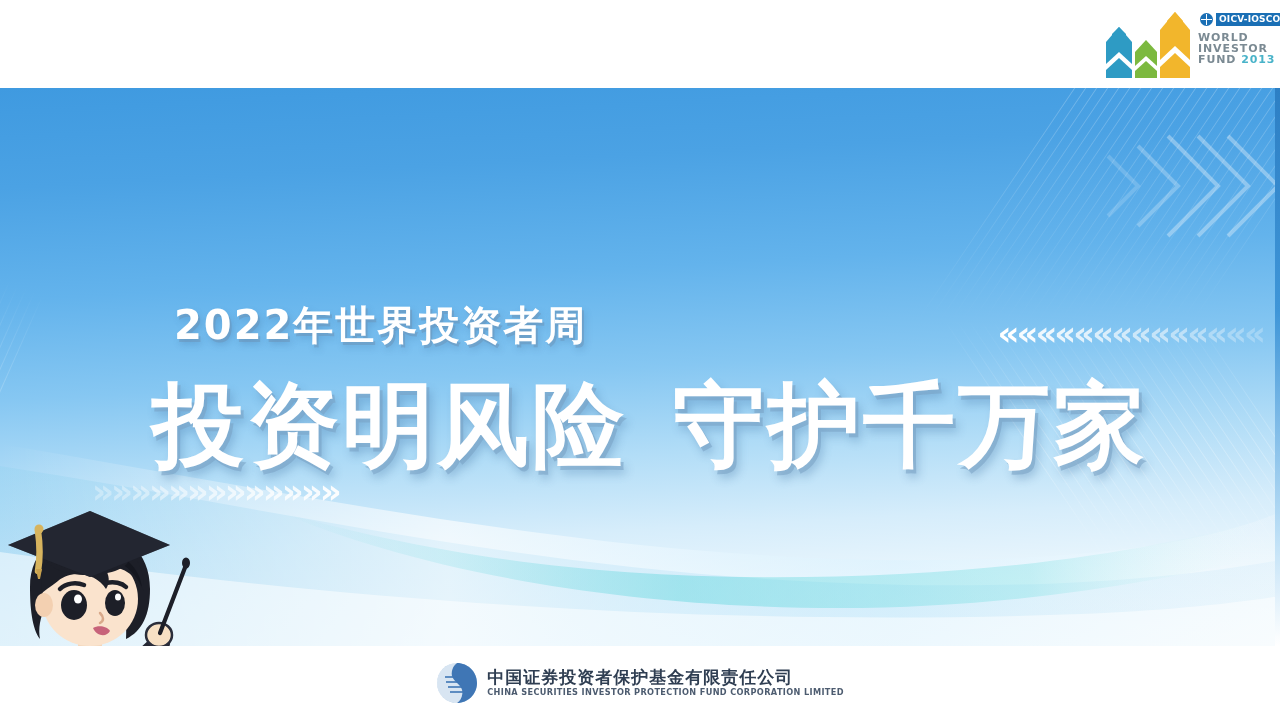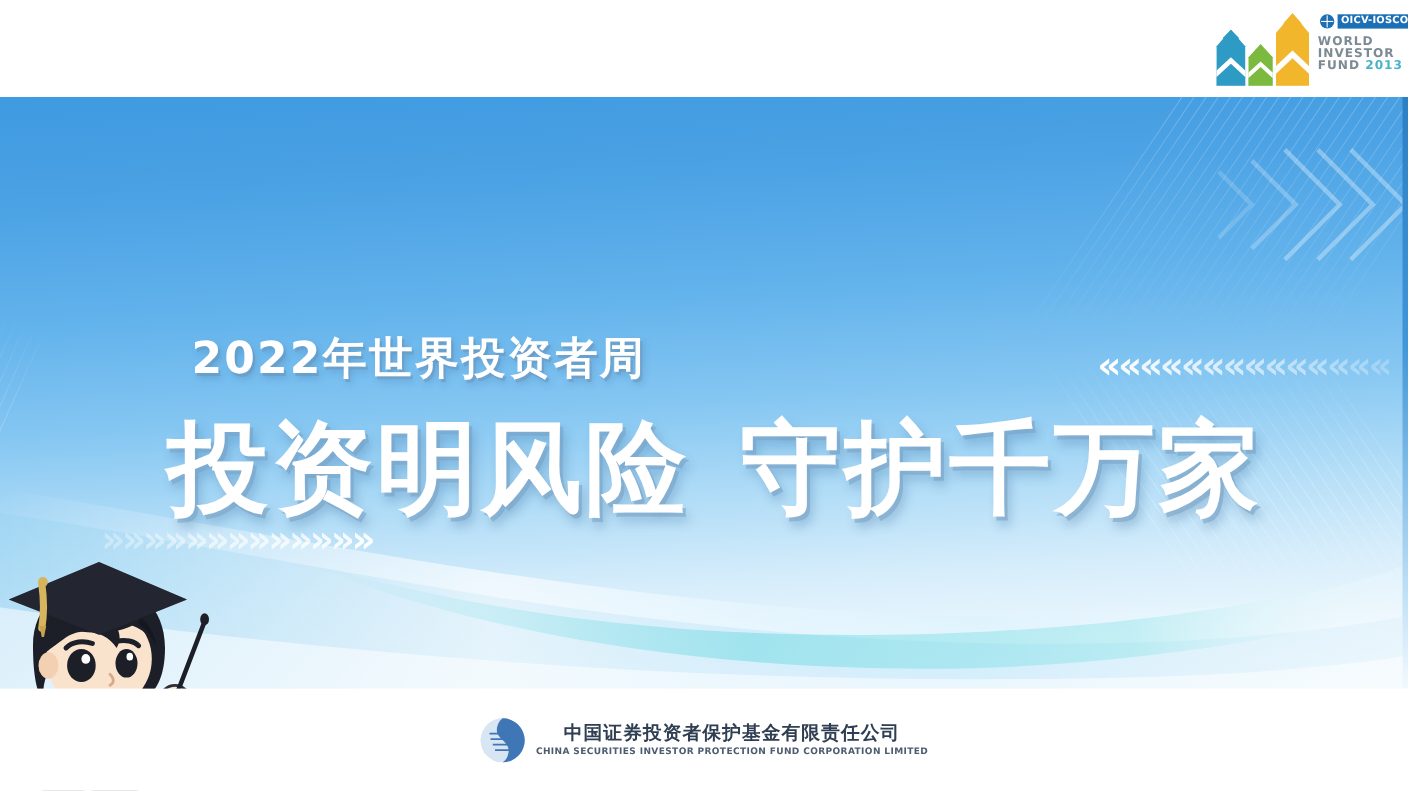--- a/index.html
+++ b/index.html
@@ -164,23 +164,23 @@
   
   .mascot {
     position:absolute; left:-6px; bottom:-4px;
     width:230px; height:240px;
     z-index:30;
   }
   .mascot svg { width:100%; height:100%; display:block; }
 
   
   .footer {
-    position:absolute; left:0; bottom:0; width:1280px; height:93px;
+    position:absolute; left:0; bottom:0; width:1280px; height:73px;
     background:#ffffff; z-index:35;
-    display:flex; align-items:center; justify-content:center;text-align:center;
+    display:flex; align-items:center; justify-content:center;
   }
   .footer-inner { display:flex; align-items:center; gap:9px; }
   .cs-mark { width:42px; height:42px; flex:none; }
   .cs-mark svg { width:100%; height:100%; display:block; }
   .cs-text { display:flex; flex-direction:column; gap:1px; }
   .cs-cn {
     font-size:17px; color:#2f3e52; font-weight:700; letter-spacing:1px;
     font-family:"DejaVu Sans", sans-serif; line-height:1.1; white-space:nowrap;
   }
   .cs-en {

